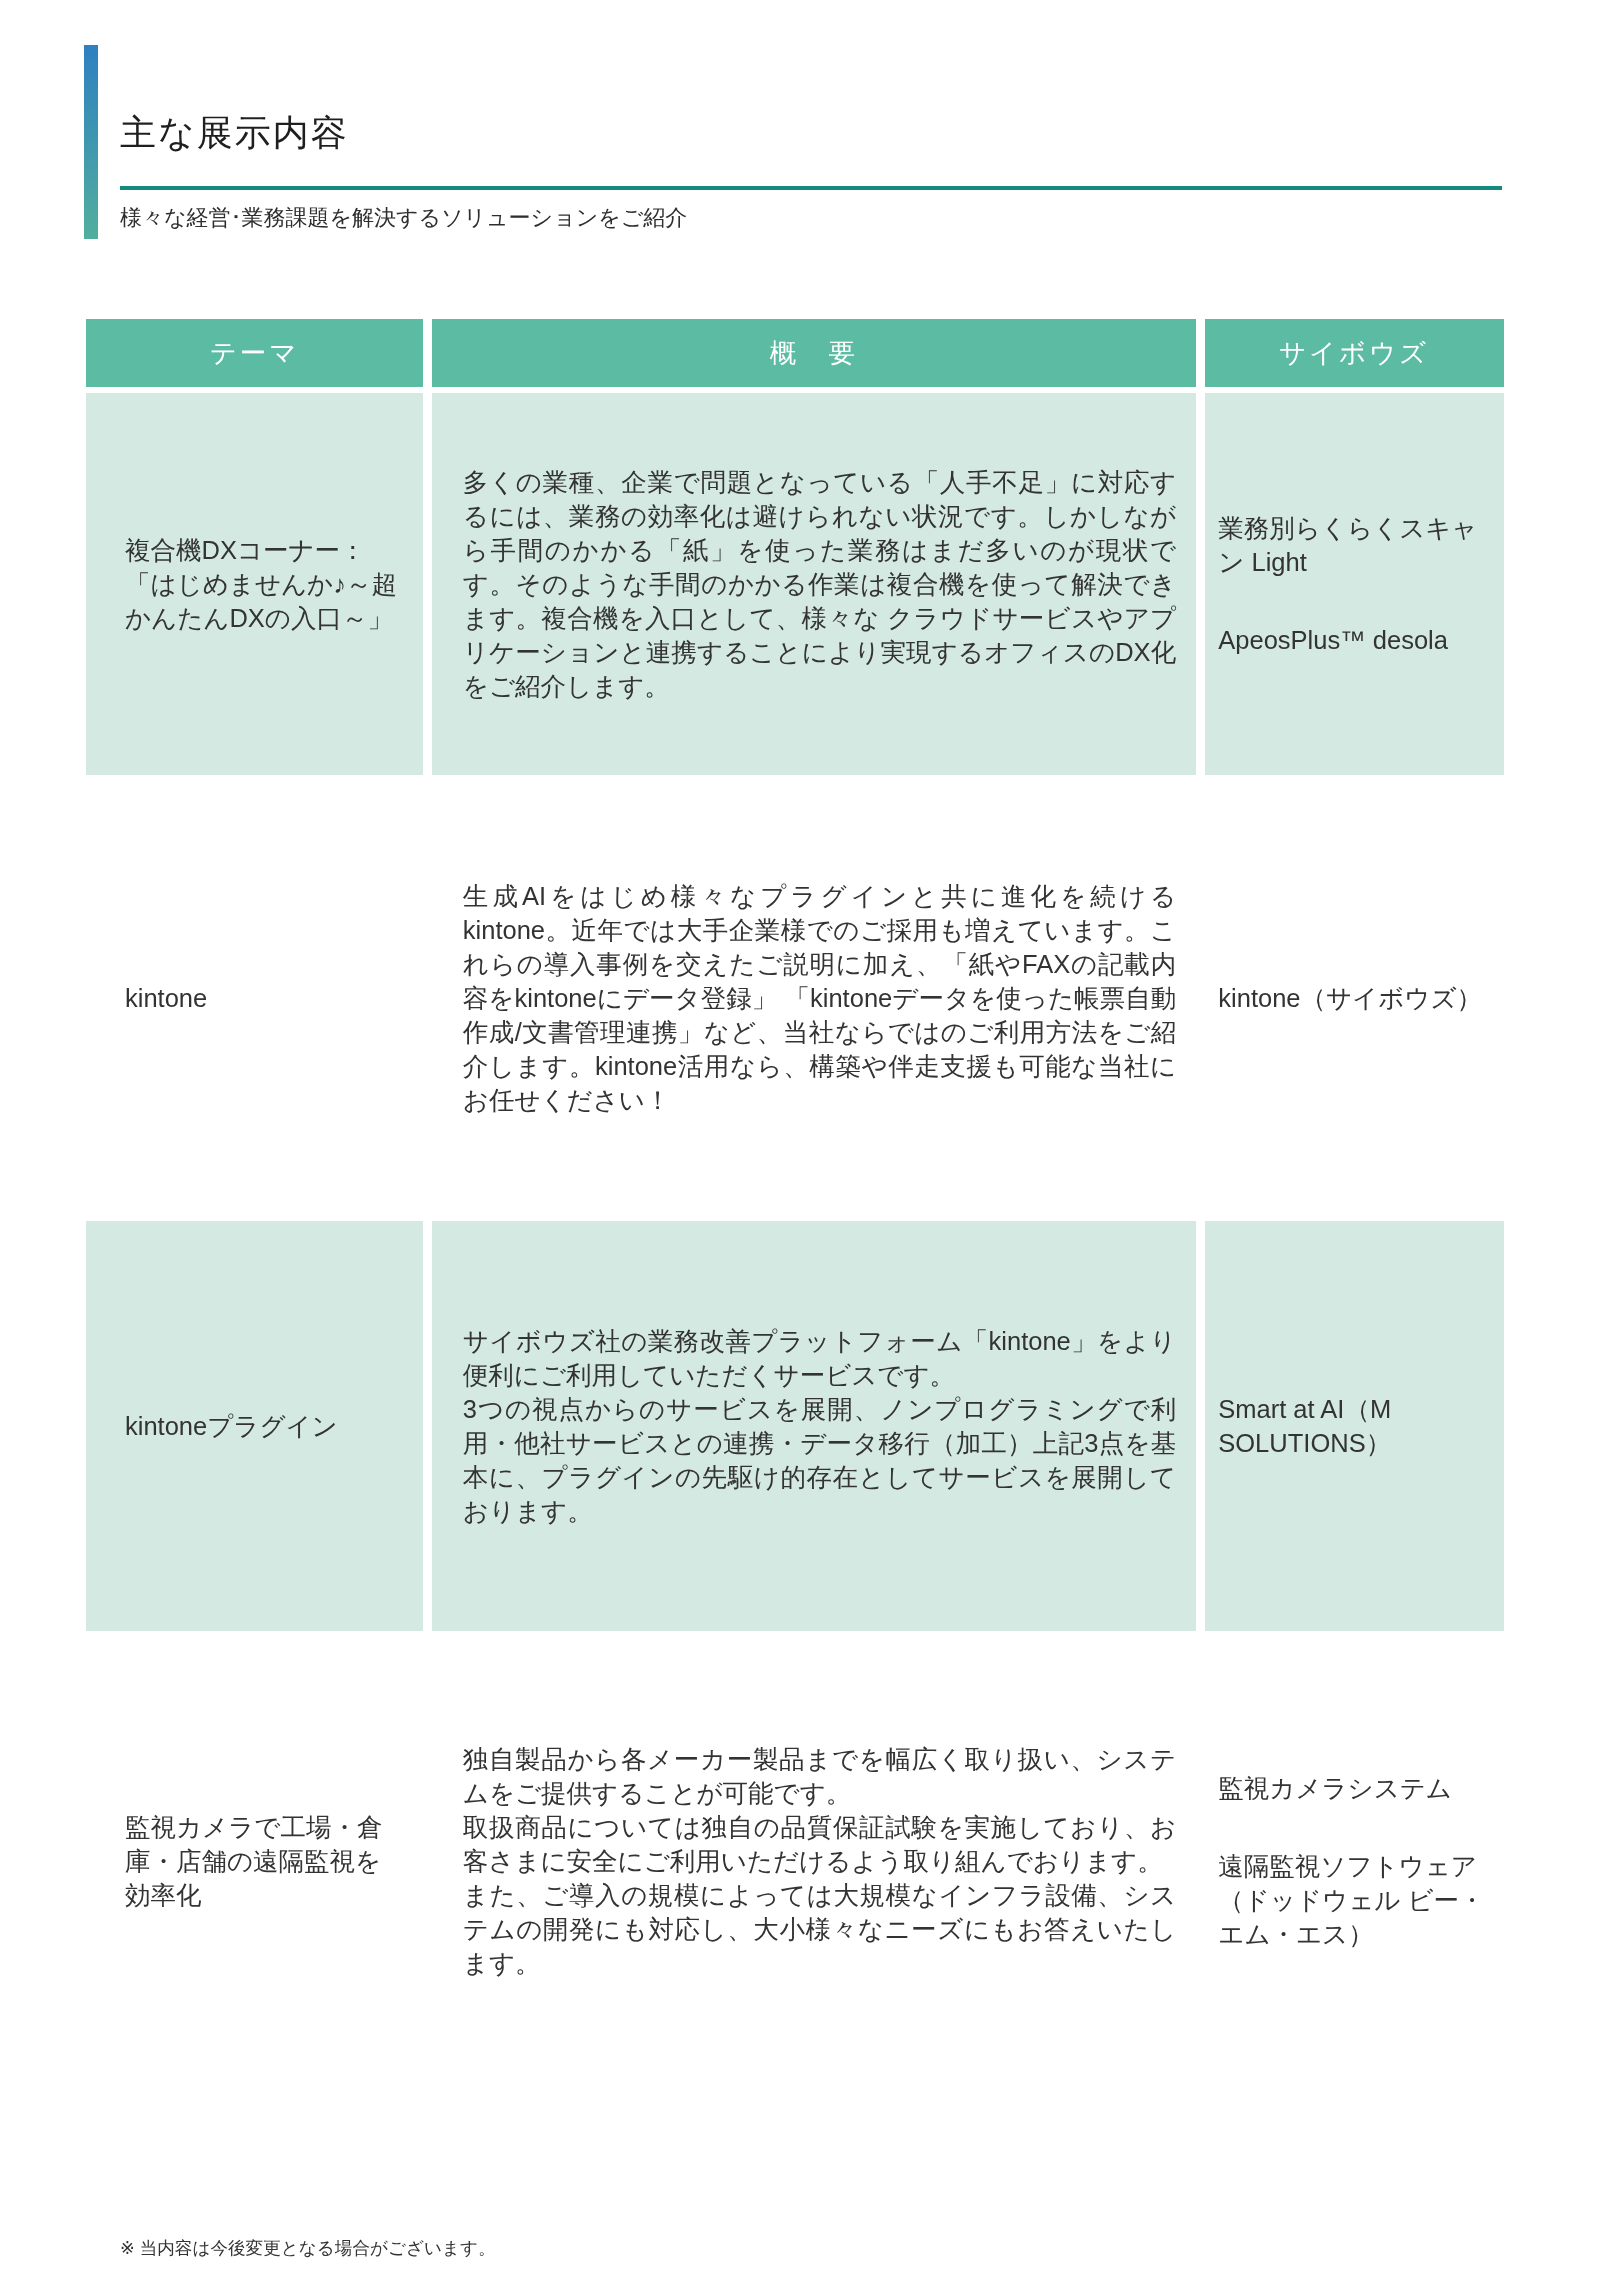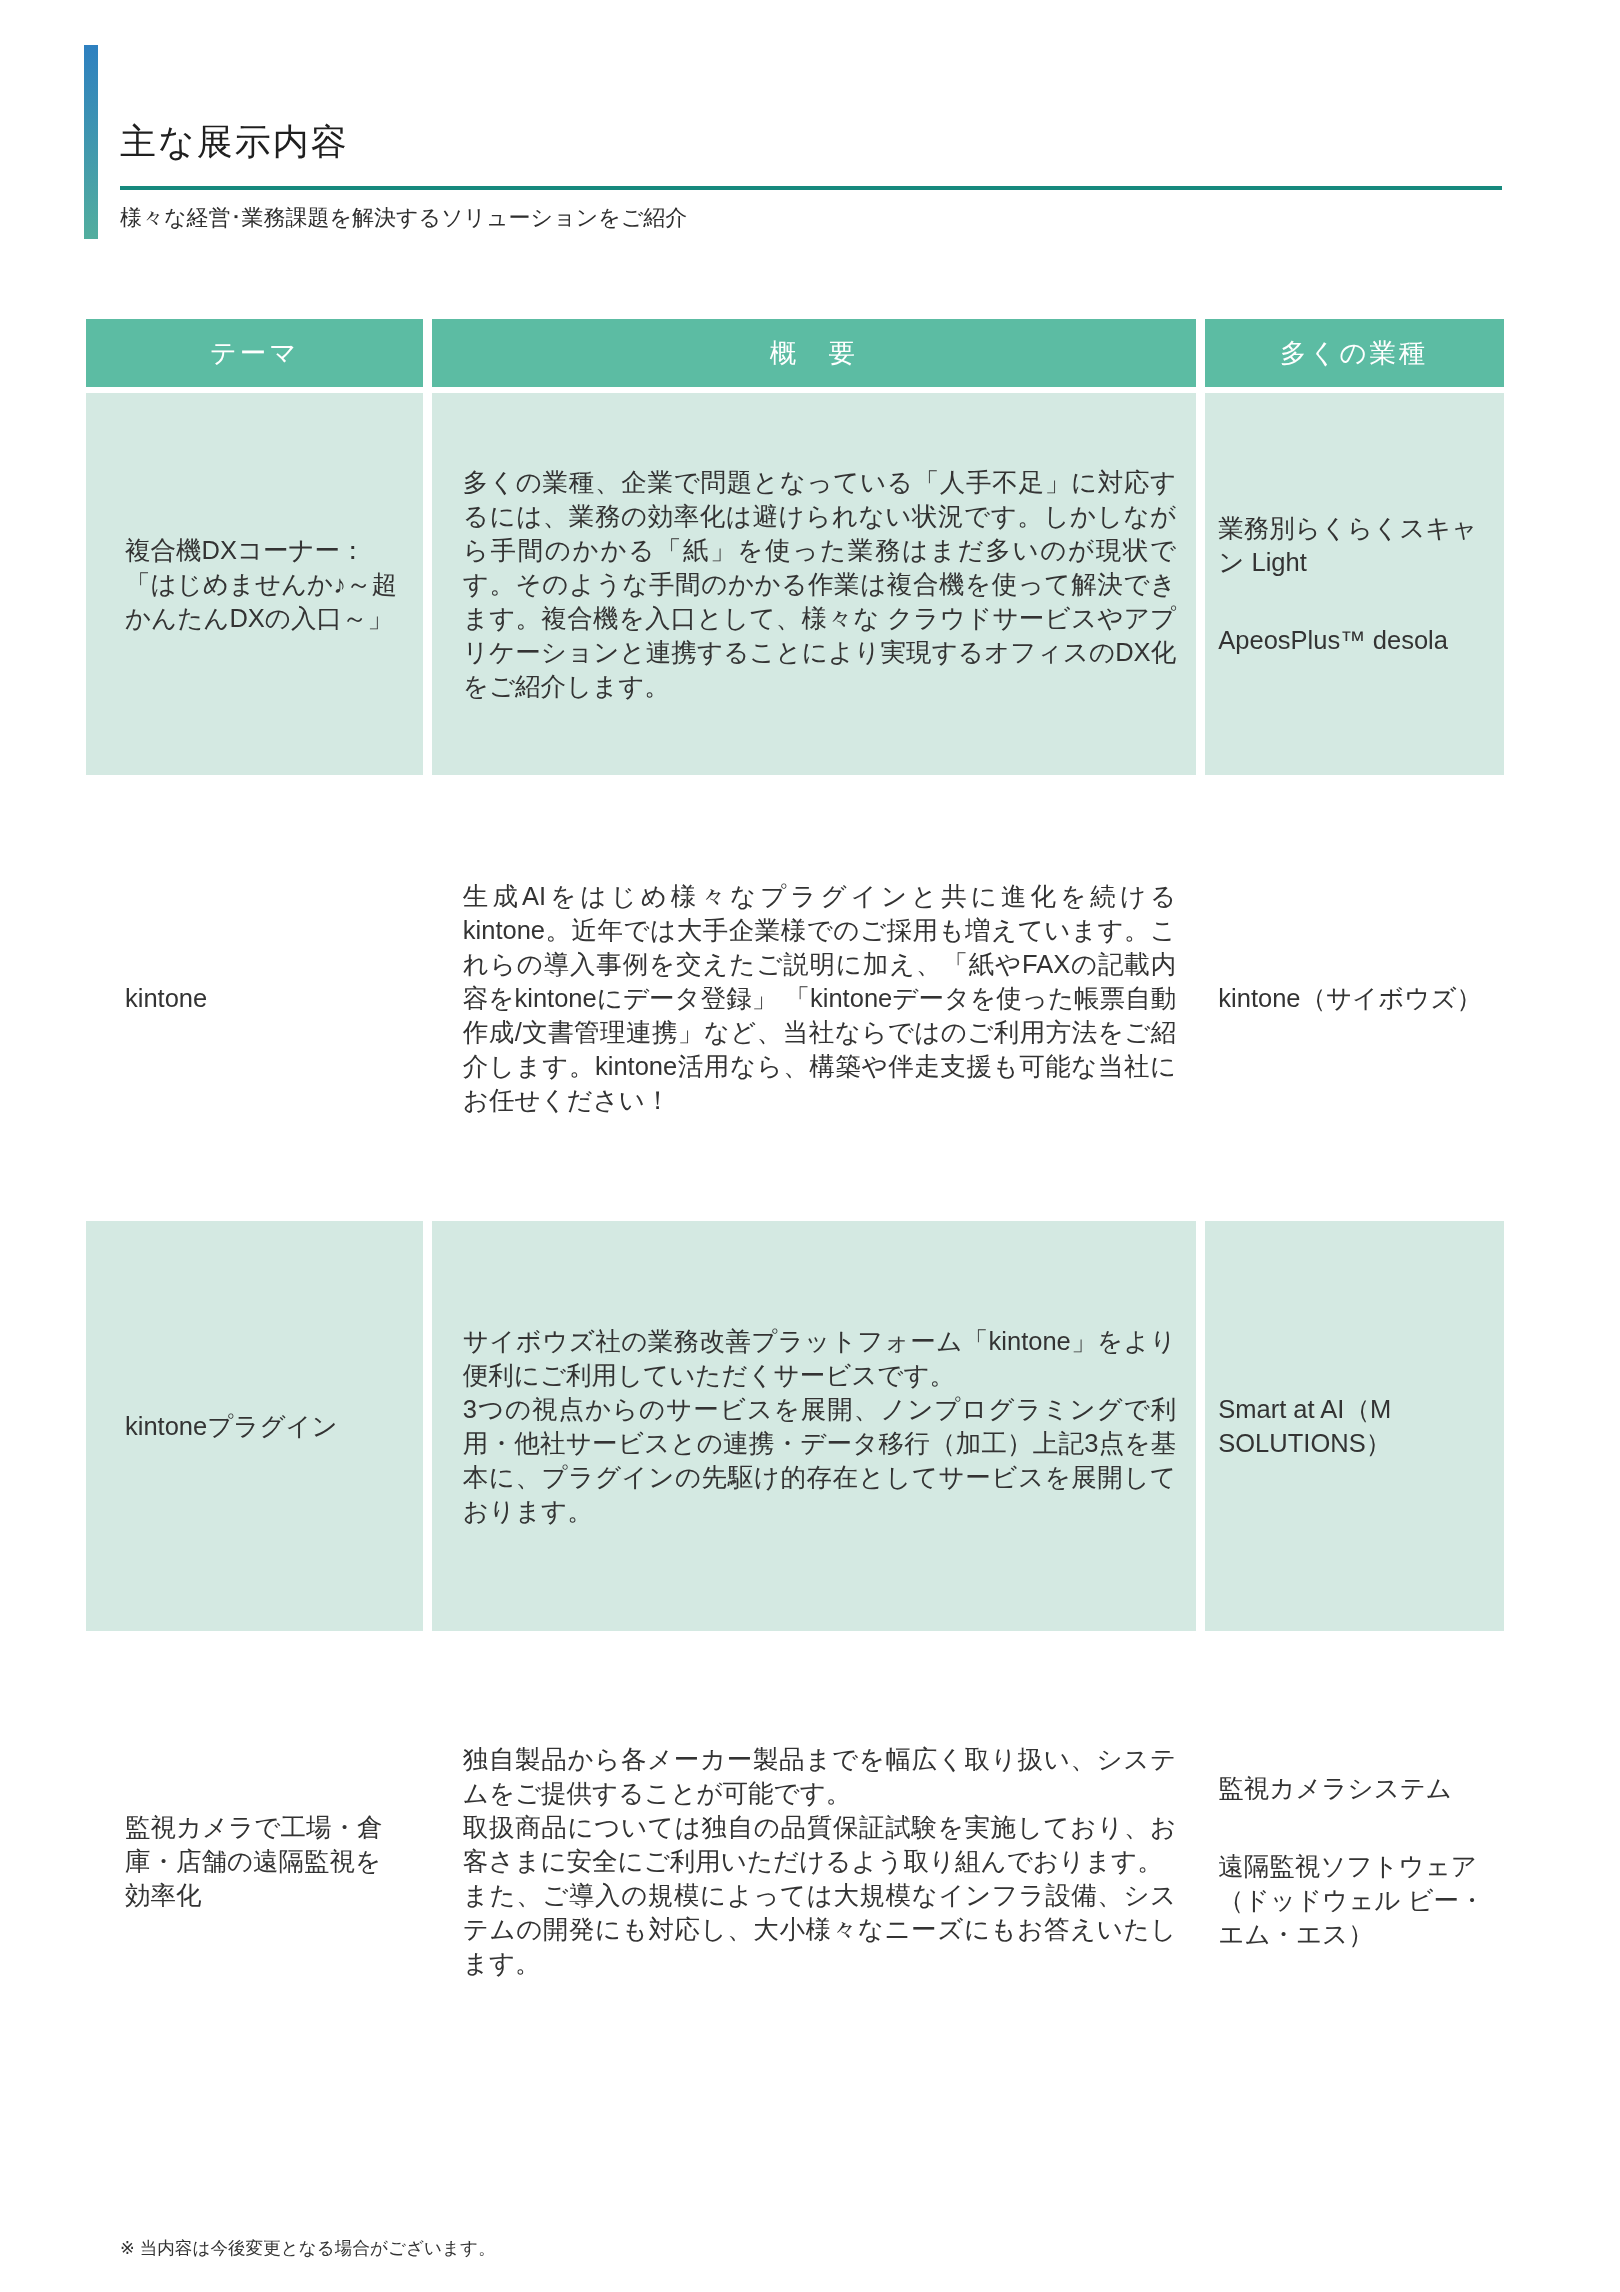--- a/index.html
+++ b/index.html
@@ -24,21 +24,21 @@
     overflow:hidden;
   }
   .accent-bar{
     position:absolute;
     left:84px; top:45px;
     width:13.7px; height:194px;
     background:linear-gradient(180deg,var(--accent-top) 0%,var(--accent-bottom) 100%);
   }
   .page-title{
     position:absolute;
-    left:120px; top:118px;
+    left:120px; top:109px;
     font-size:36px;
     letter-spacing:2px;
     color:#1f1f1f;
     white-space:nowrap;
   }
   .title-rule{
     position:absolute;
     left:120px; top:186px;
     width:1382px; height:3.9px;
     background:var(--rule-teal);
@@ -108,21 +108,21 @@
 
   <div class="title-rule"></div>
 
   <div class="subtitle">様々な経営･業務課題を解決するソリューションをご紹介</div>
 
   <div class="exhibit-table">
 
     <div class="thead">
       <div class="th">テーマ</div>
       <div class="th">概　要</div>
-      <div class="th">多くの業種</div>
+      <div class="th">サイボウズ</div>
     </div>
 
     <div class="trow row-green r1">
       <div class="td td-theme">
           <div class="para">複合機DXコーナー：</div>
           <div class="para">「はじめませんか♪～超かんたんDXの入口～」</div>
         </div>
       <div class="td td-overview">
           <div class="para">多くの業種、企業で問題となっている「人手不足」に対応するには、業務の効率化は避けられない状況です。しかしながら手間のかかる「紙」を使った業務はまだ多いのが現状です。そのような手間のかかる作業は複合機を使って解決できます。複合機を入口として、様々な クラウドサービスやアプリケーションと連携することにより実現するオフィスのDX化をご紹介します。</div>
         </div>

